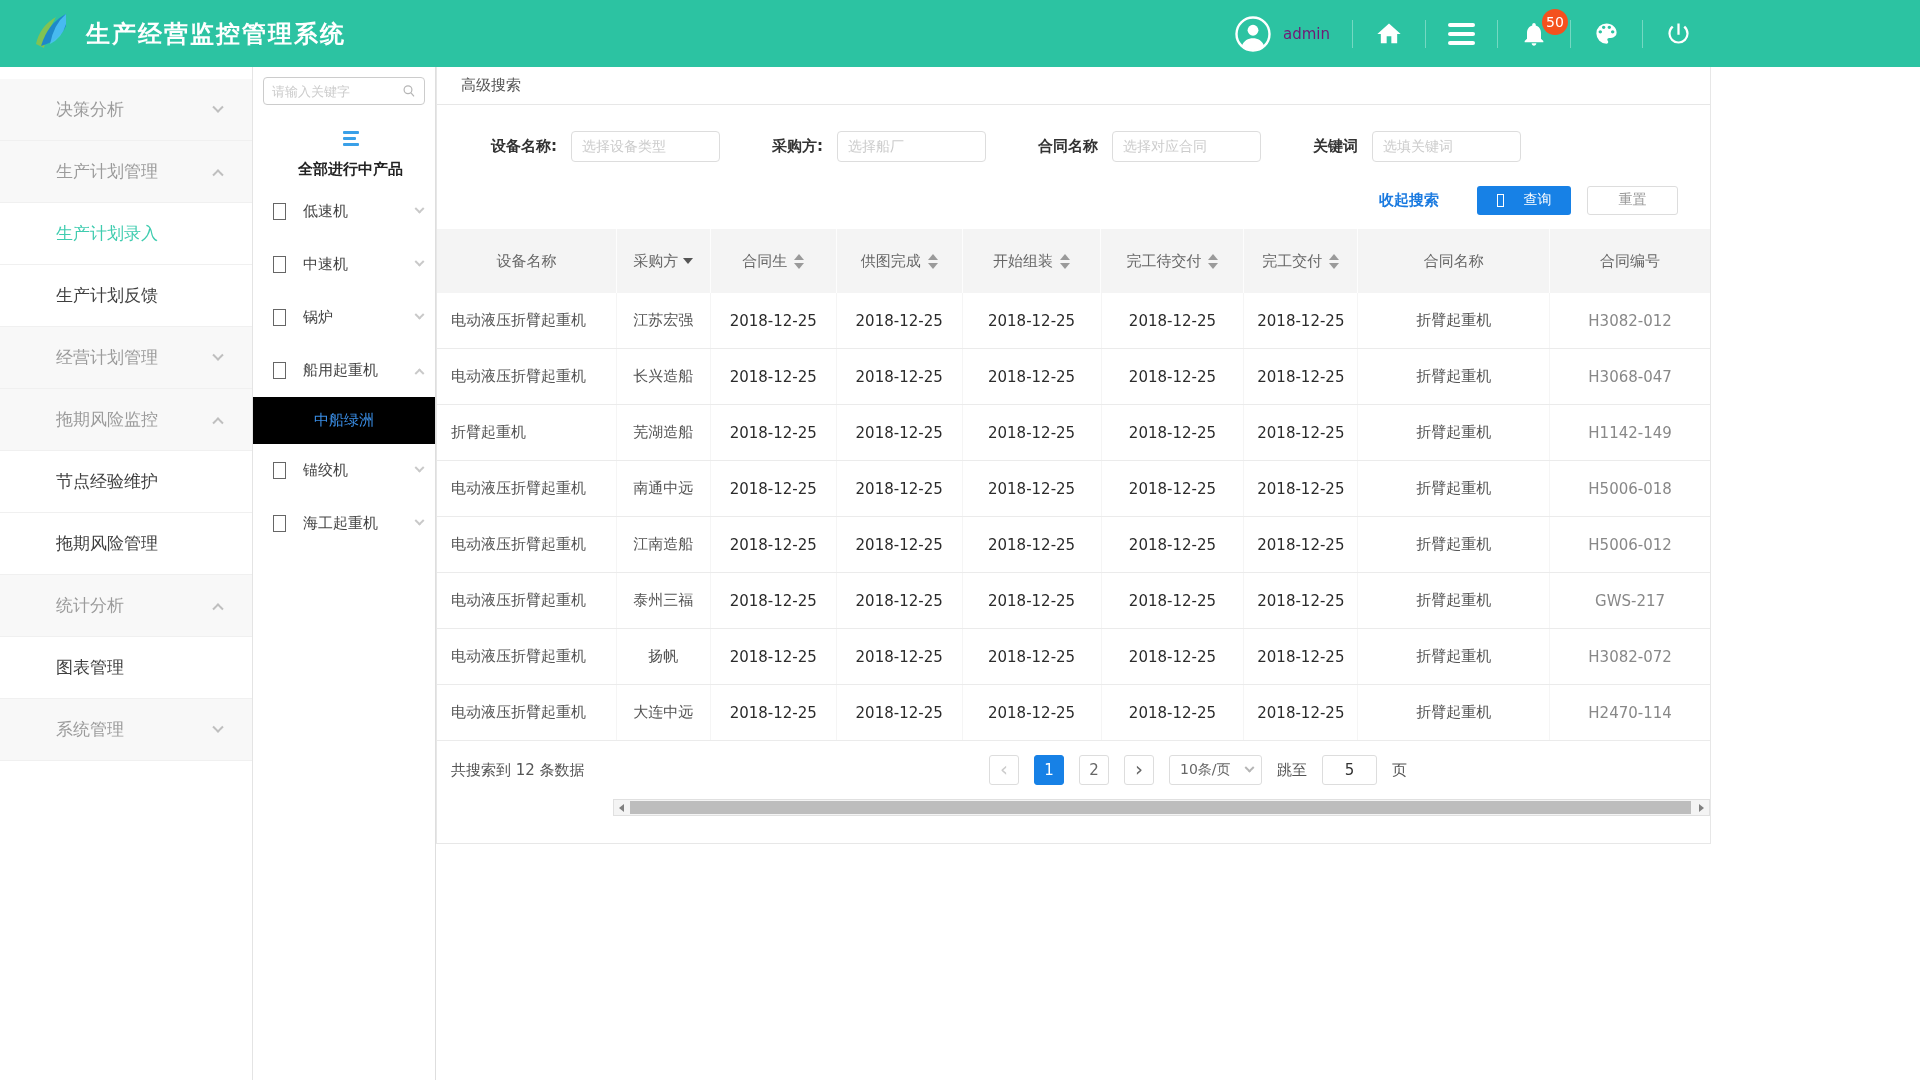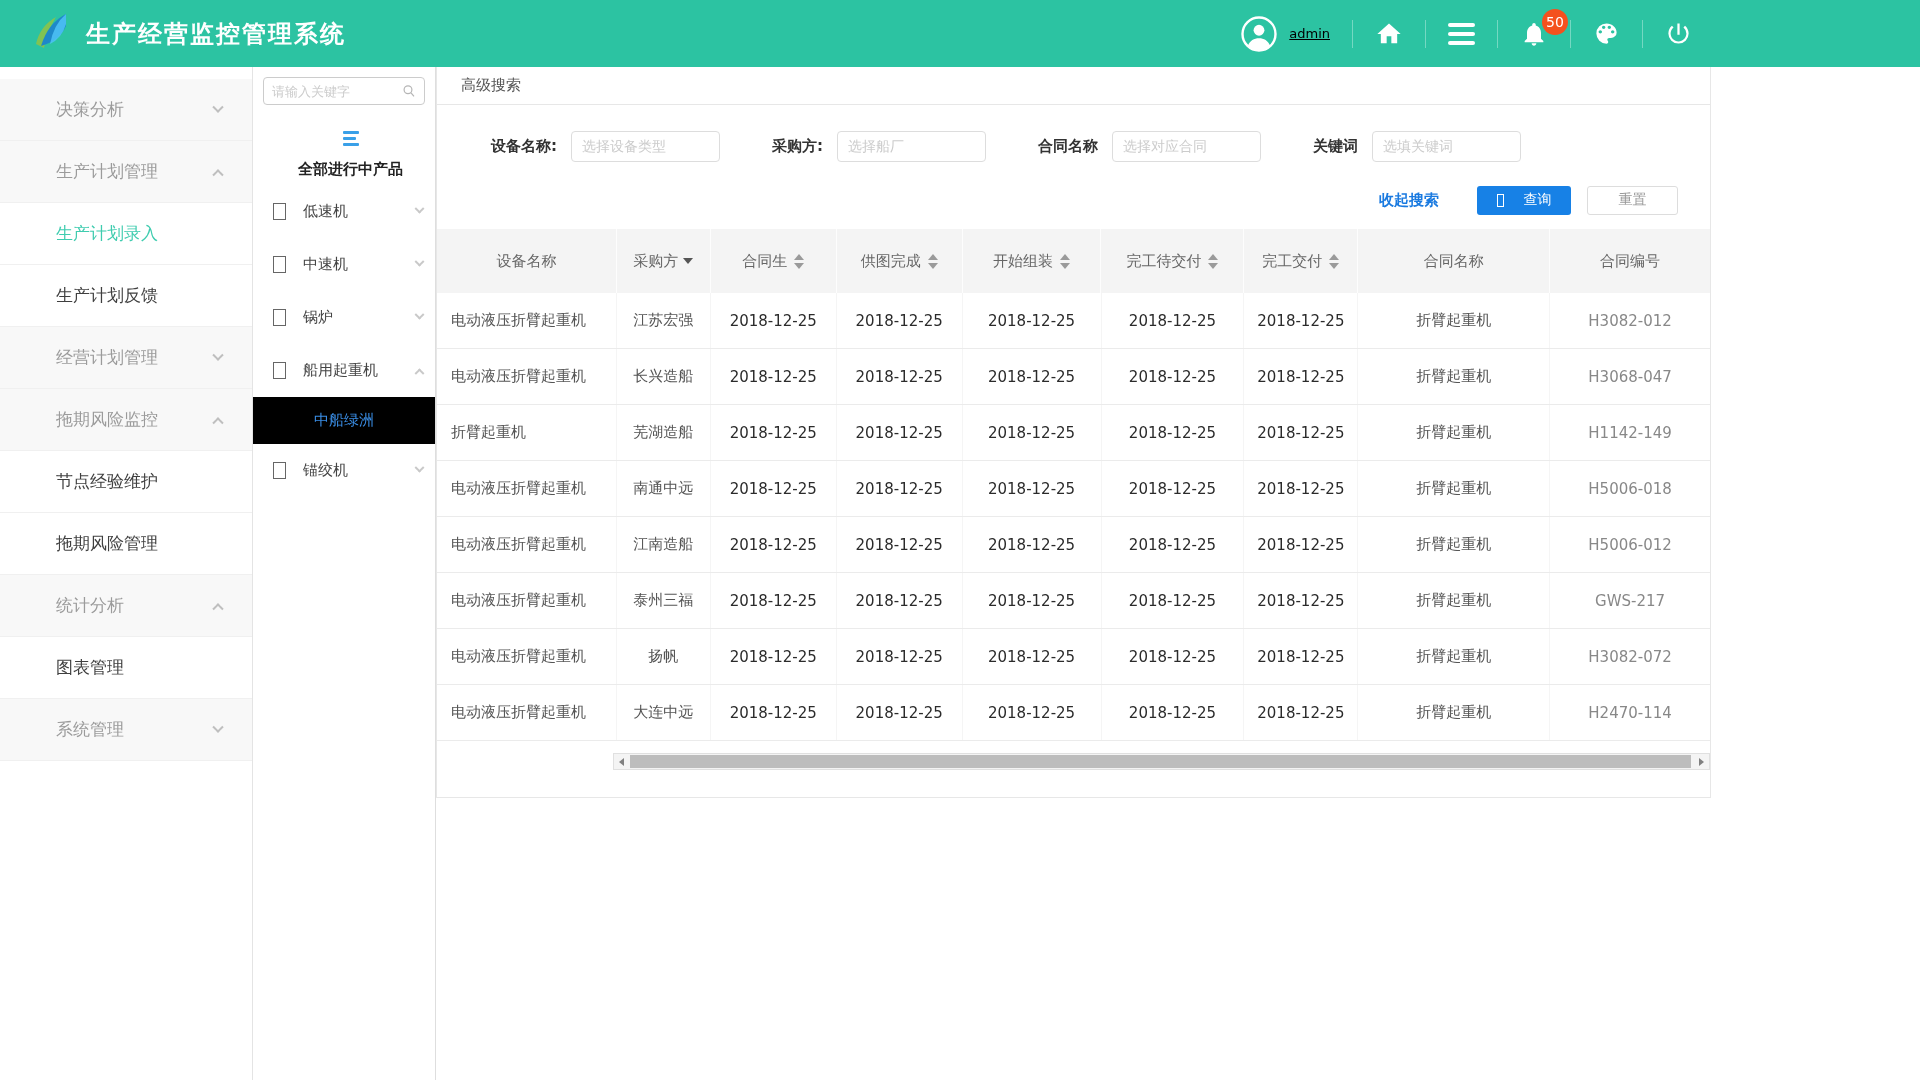--- a/index.html
+++ b/index.html
@@ -5,21 +5,21 @@
   * { margin:0; padding:0; box-sizing:border-box; }
   html,body { width:1920px; height:1080px; background:#fff; font-family:"DejaVu Sans","Liberation Sans",sans-serif; overflow:hidden; position:relative; }
 
   
   .header { position:absolute; left:0; top:0; width:1920px; height:67px; background:#2cc3a2; display:flex; align-items:center; z-index:10; }
   .logo { margin-left:26px; width:48px; height:48px; flex:0 0 auto; }
   .app-title { color:#fff; font-size:24px; font-weight:bold; margin-left:12px; letter-spacing:2px; }
   .header-right { position:absolute; right:228px; top:0; height:67px; display:flex; align-items:center; }
   .hr-sep { width:1px; height:28px; background:rgba(255,255,255,.35); margin:0 22px; }
   .user-group { display:flex; align-items:center; gap:12px; cursor:pointer; }
-  .user-name { color:#000000; font-size:13px;text-decoration:underline; }
+  .user-name { color:#701a75; font-size:15px; }
   .h-icon { display:flex; align-items:center; justify-content:center; cursor:pointer; position:relative; }
   .hamburger { display:flex; flex-direction:column; gap:5px; }
   .hamburger i { display:block; width:27px; height:4px; background:#fff; border-radius:2px; }
   .badge { position:absolute; top:-11px; right:-20px; min-width:26px; height:26px; border-radius:13px; background:#f4511e; color:#fff; font-size:14px; display:flex; align-items:center; justify-content:center; padding:0 4px; }
 
   
   .sidebar { position:absolute; left:0; top:67px; width:253px; height:1013px; background:#fff; border-right:1px solid #e4e4e4; padding-top:12px; }
   .sb-item { height:62px; display:flex; align-items:center; padding:0 30px 0 56px; border-bottom:1px solid #f0f0f0; cursor:pointer; font-size:17px; }
   .sb-item.parent { background:#f8f8f8; color:#9b9b9b; }
   .sb-item.child { background:#fff; color:#3f3f3f; }
@@ -229,20 +229,25 @@
         <i class="chev up"></i>
       </div>
       <div class="tree-node active">
         <span>中船绿洲</span>
       </div>
       <div class="tree-node">
         <span class="tofu"></span>
         <span>锚绞机</span>
         <i class="chev down"></i>
       </div>
+      <div class="tree-node">
+        <span class="tofu"></span>
+        <span>海工起重机</span>
+        <i class="chev down"></i>
+      </div>
     </div>
 </div>
 
 <div class="main">
   <div class="toolbar">
     <span>高级搜索</span>
   </div>
 
   <div class="filters" id="filter-row">
       <div class="fgroup">
@@ -408,20 +413,38 @@
           <div class="td date" style="width: 126px;">2018-12-25</div>
           <div class="td date" style="width: 139px;">2018-12-25</div>
           <div class="td date" style="width: 143px;">2018-12-25</div>
           <div class="td date" style="width: 114px;">2018-12-25</div>
           <div class="td" style="width: 192px;">折臂起重机</div>
           <div class="td" style="width: 160px;">H2470-114</div>
         </div>
       </div>
   </div>
 
+  <div class="pager">
+    <span class="pg-summary">共搜索到 12 条数据</span>
+    <div class="pg-controls">
+      <button class="pg-btn arrow disabled">‹</button>
+      <span id="page-buttons" style="display:flex; gap:15px;">
+          <button class="pg-btn current">1</button>
+          <button class="pg-btn">2</button>
+        </span>
+      <button class="pg-btn arrow">›</button>
+      <div class="pg-size">
+        <span>10条/页</span>
+        <i class="chev down"></i>
+      </div>
+      <span class="pg-jump-label">跳至</span>
+      <input class="pg-jump-input" value="5" style="">
+      <span class="pg-jump-unit">页</span>
+    </div>
+  </div>
 
   <div class="hscroll">
     <span class="hs-arrow left">
         <i class="hs-tri-l"></i>
       </span>
     <span class="hs-thumb"></span>
     <span class="hs-arrow right">
         <i class="hs-tri-r"></i>
       </span>
   </div>

